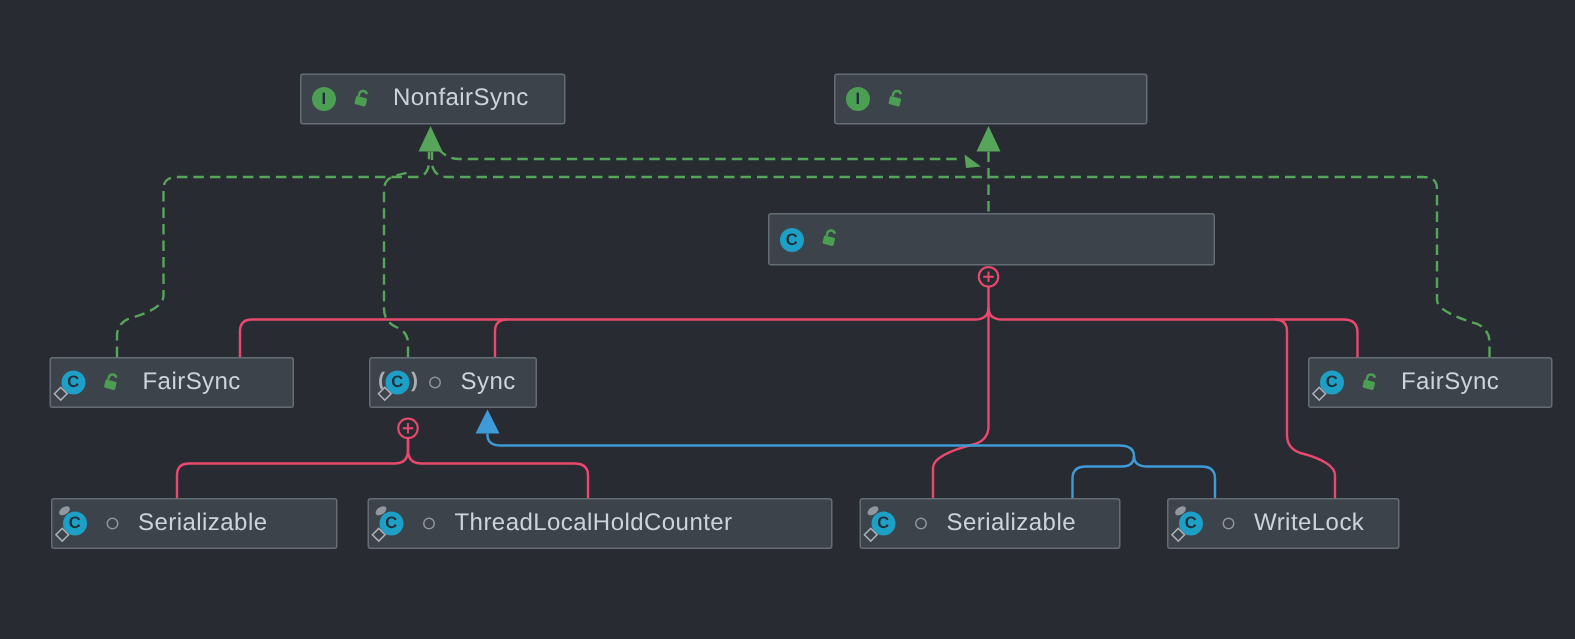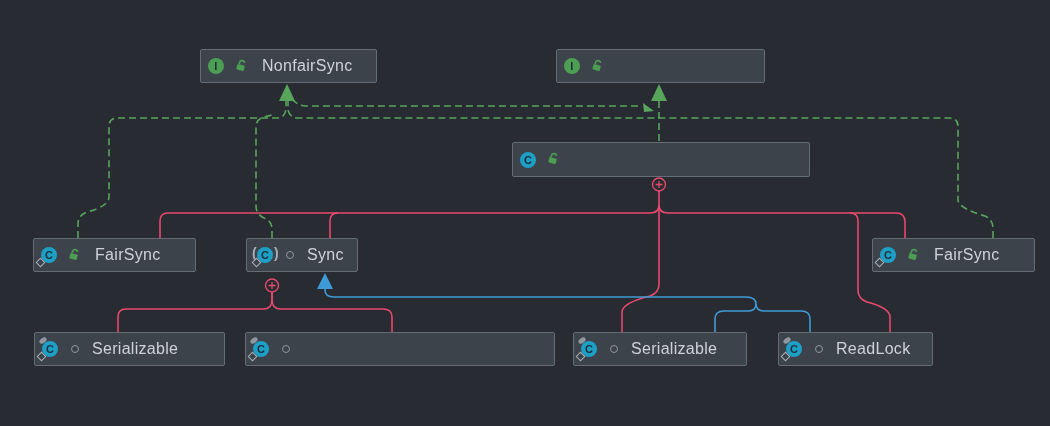--- a/index.html
+++ b/index.html
@@ -193,20 +193,21 @@
 
   <div class="node" style="left:245px;top:332px;width:310px;">
     <span class="wrap">
       <span class="badge clazz">
           <span>C</span>
         </span>
       <span class="staticblob"></span>
       <span class="diamond"></span>
     </span>
     <span class="pkg"></span>
+    <span class="label">ThreadLocalHoldCounter</span>
   </div>
 
   <div class="node" style="left:573px;top:332px;width:174px;">
     <span class="wrap">
       <span class="badge clazz">
           <span>C</span>
         </span>
       <span class="staticblob"></span>
       <span class="diamond"></span>
     </span>
@@ -216,16 +217,16 @@
 
   <div class="node" style="left:778px;top:332px;width:155px;">
     <span class="wrap">
       <span class="badge clazz">
           <span>C</span>
         </span>
       <span class="staticblob"></span>
       <span class="diamond"></span>
     </span>
     <span class="pkg"></span>
-    <span class="label">ReadLock</span>
+    <span class="label">WriteLock</span>
   </div>
 
 </div>
 
 </body></html>

